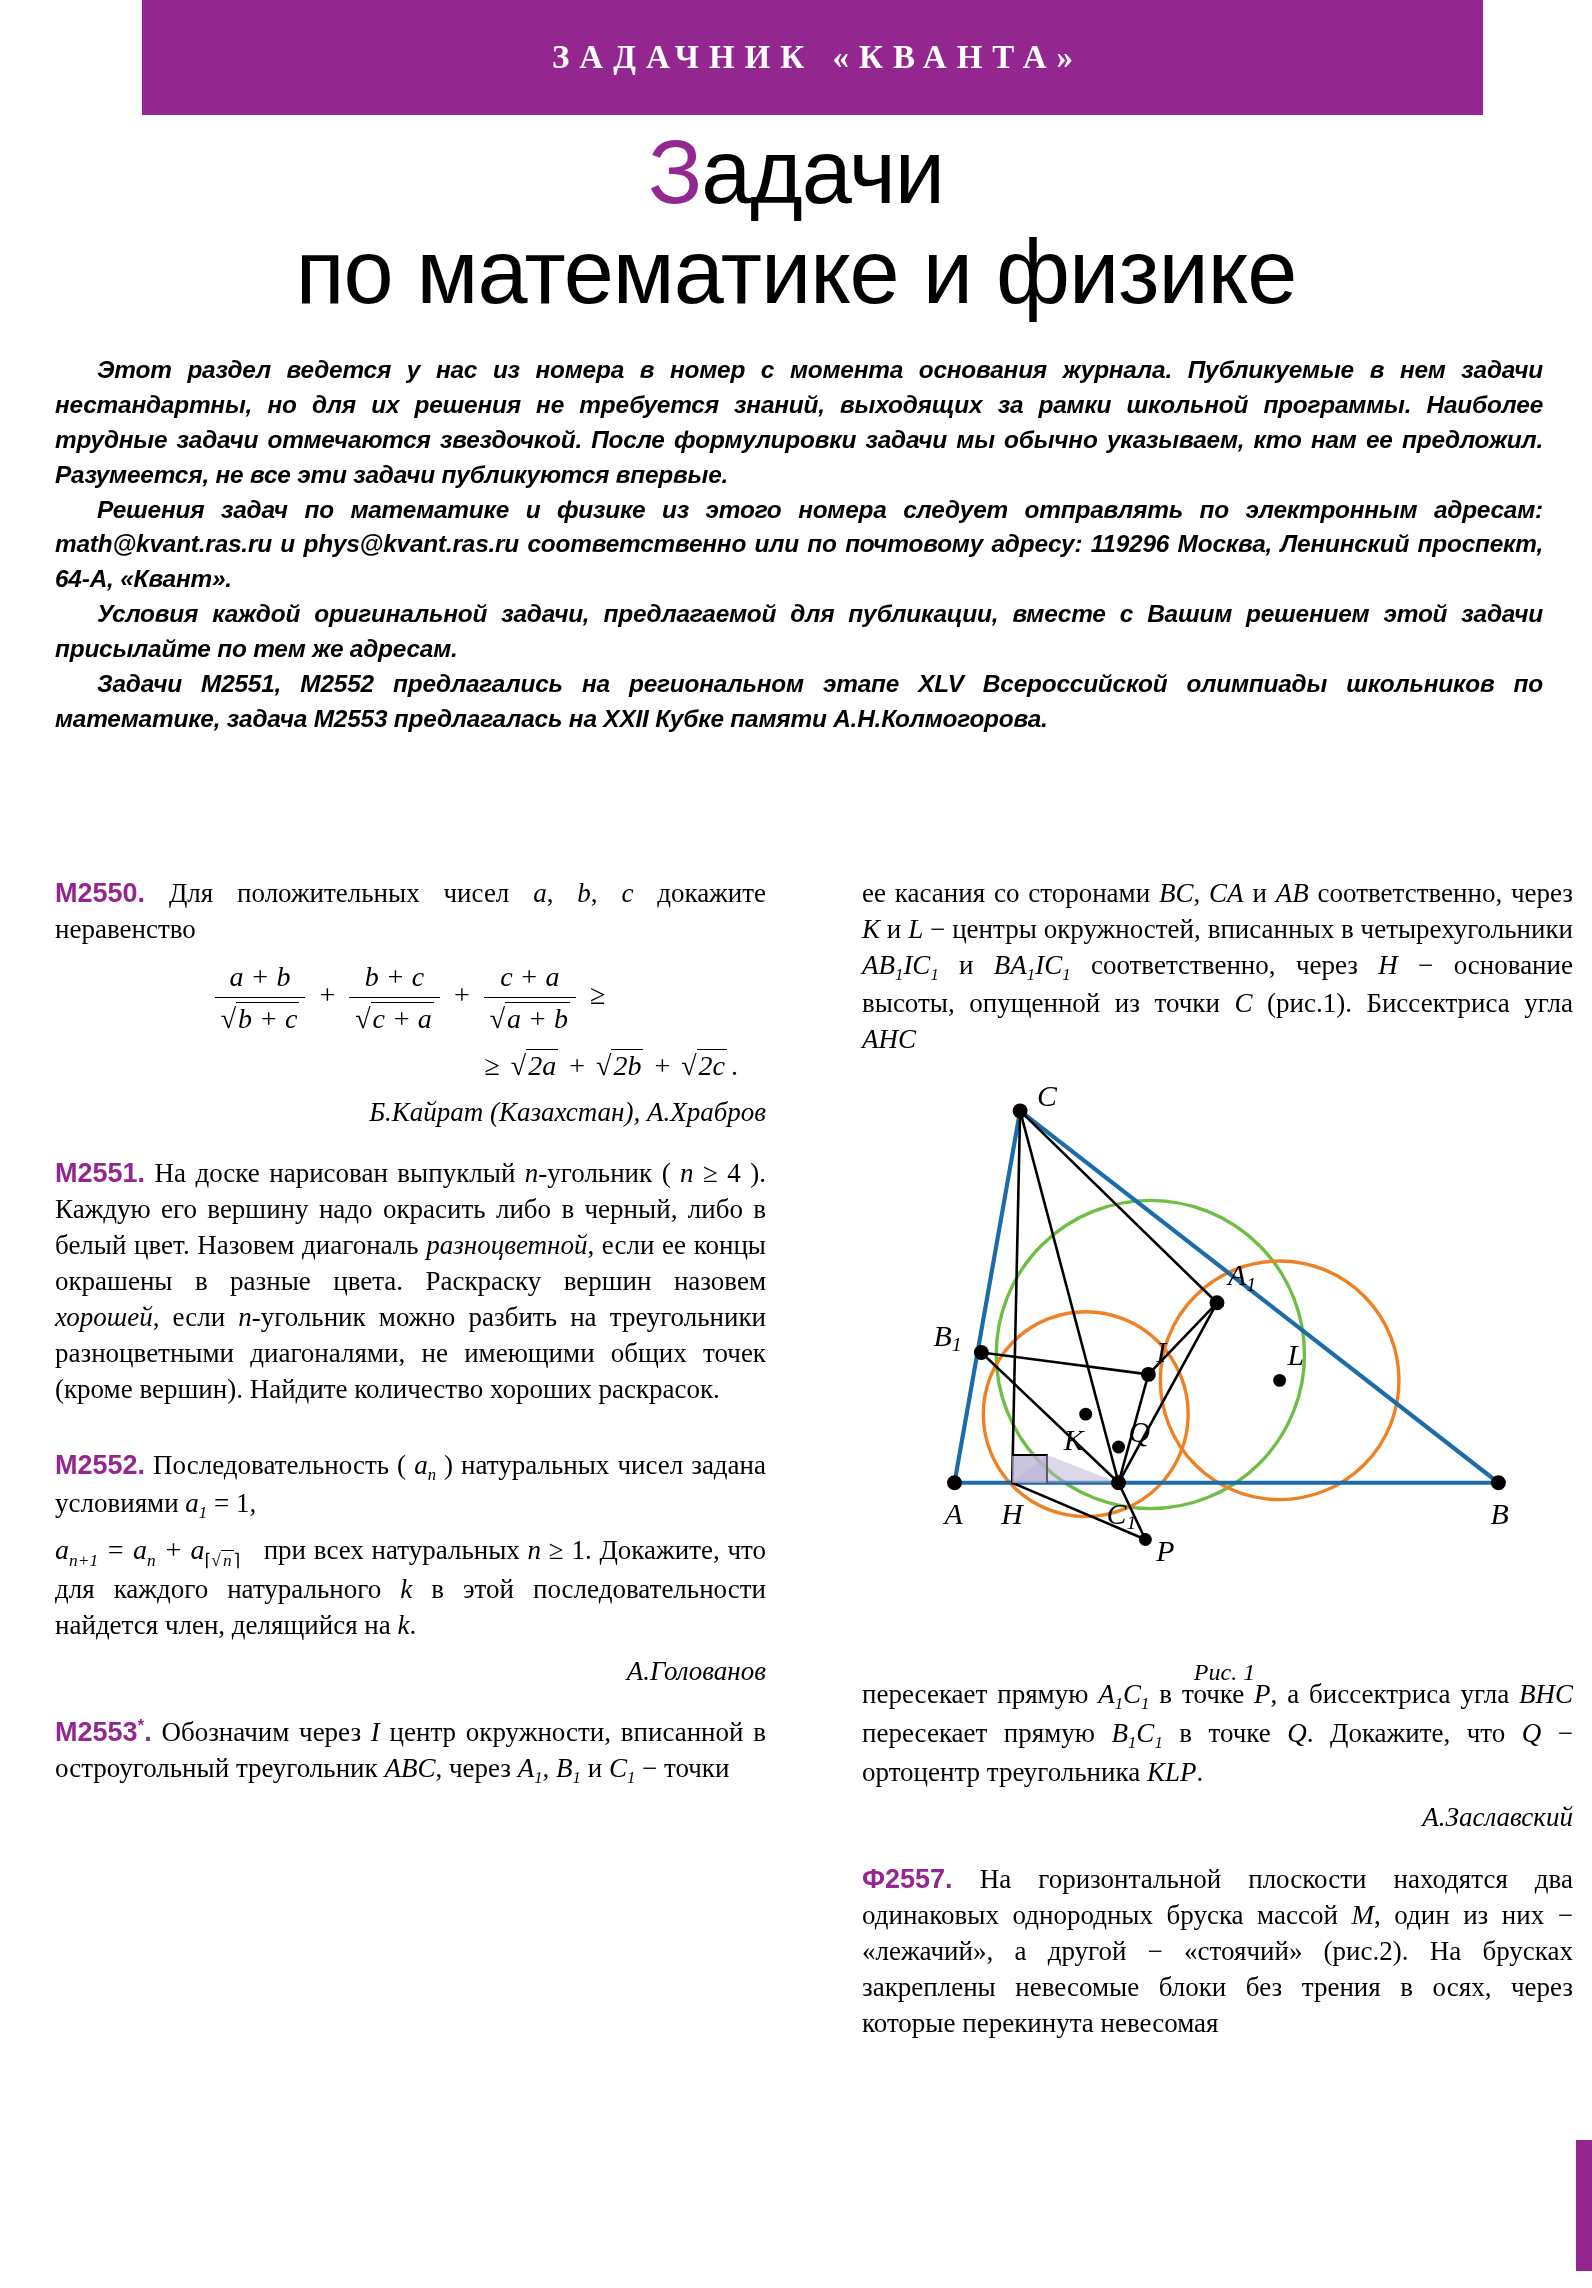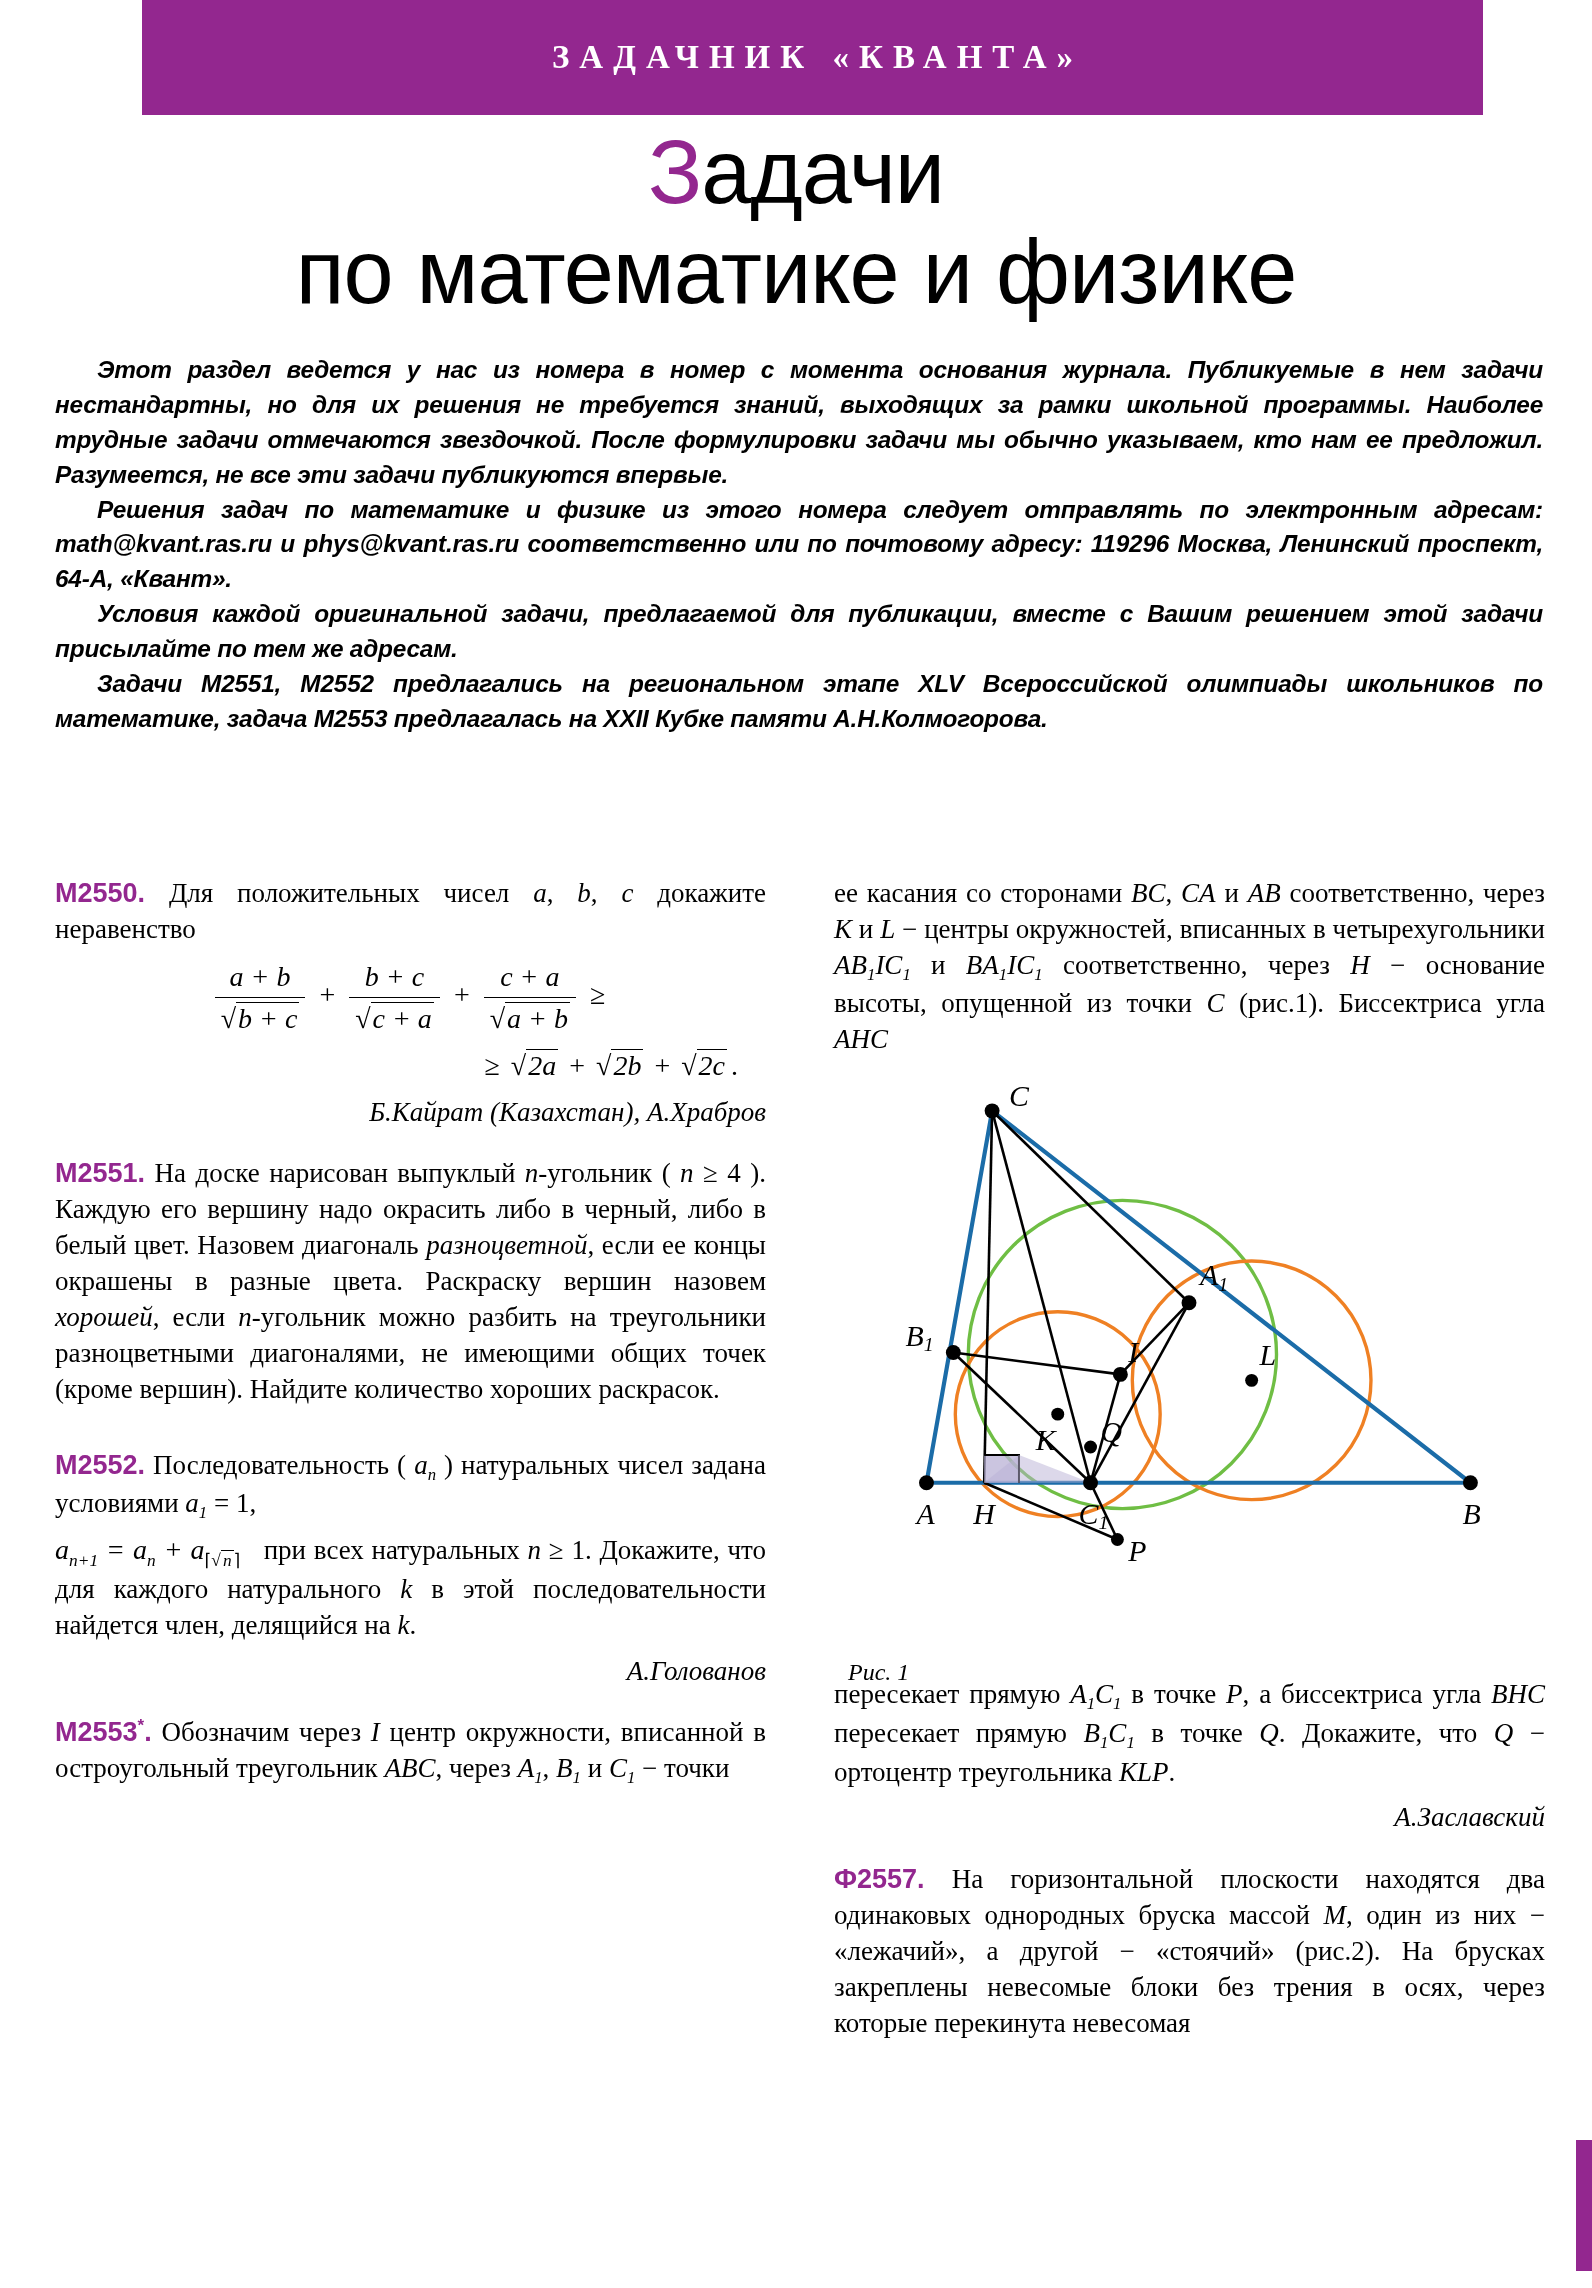--- a/index.html
+++ b/index.html
@@ -51,21 +51,21 @@
   }
   .intro p{margin:0;text-indent:42px;}
   
   .col{
     position:absolute;top:876px;width:711px;
     font-size:27px;line-height:1.33;
     text-align:justify;
     color:#000;
   }
   .col-left{left:55px;}
-  .col-right{left:834px;}
+  .col-right{left:862px;}
   .col p{margin:0 0 0 0;}
   .sec-head{
     font-family:"Liberation Sans", sans-serif;
     font-weight:bold;font-size:28px;
     margin:0 0 28px 18px !important;
     letter-spacing:0px;
     text-align:left;
   }
   .pnum{
     font-family:"Liberation Sans", sans-serif;
@@ -99,21 +99,21 @@
   }
   .frac .num{display:block;padding:0 6px 2px 6px;}
   .frac .den{display:block;border-top:1.6px solid #000;padding:2px 6px 0 6px;}
   .sqrt{white-space:nowrap;}
   .sqrt .rad{font-style:normal;}
   .sqrt .body{border-top:1.6px solid #000;padding:0 2px;}
   .op{font-style:normal;padding:0 4px;}
   sub.ss{font-size:0.62em;font-style:italic;}
   .fig-cap{
     font-style:italic;font-size:24px;
-    text-align:left;margin-top:6px !important;
+    text-align:center;margin-top:6px !important;
     margin-left:14px !important;
   }
   
   .figbox{
     position:relative;
     width:711px;height:597px;
     margin:6px 0 0 0;
   }
   
   .tab{

